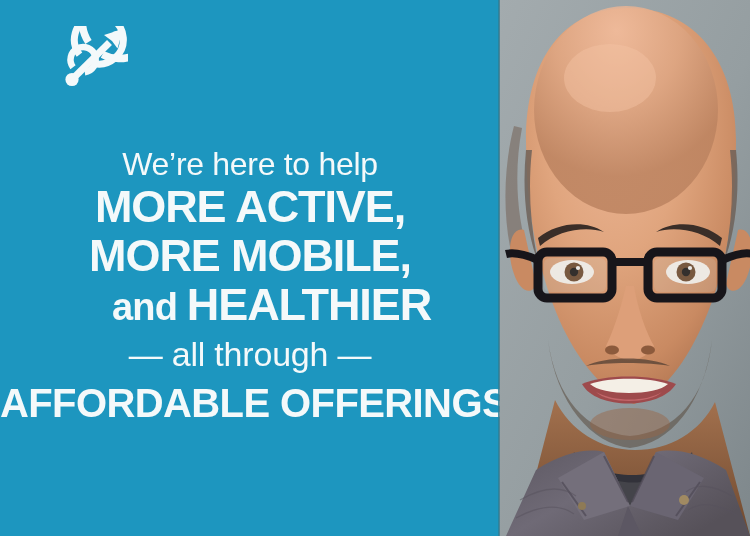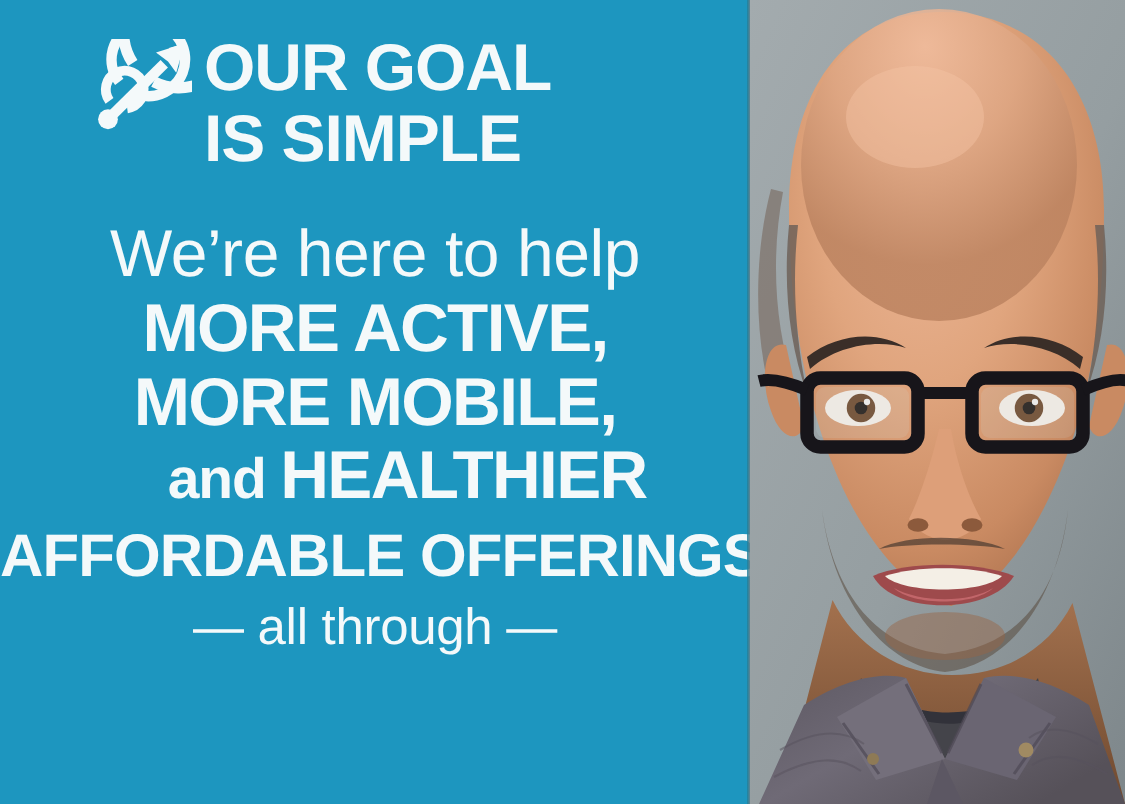--- a/index.html
+++ b/index.html
@@ -63,21 +63,21 @@
     width:500px;
     text-align:center;
   }
   .copy-line{
     display:block;
     color:#f4f9fa;
     white-space:nowrap;
   }
   
   #line-intro{
-    font-size:44px;
+    font-size:32px;
     font-weight:normal;
     line-height:1.02;
     letter-spacing:-0.3px;
     text-align:center;
   }
   
   #line-become, #line-mobile, #line-active{
     font-weight:bold;
     font-size:45px;
     line-height:1.05;
@@ -156,33 +156,29 @@
         </g>
 
         <circle cx="44" cy="53.5" r="6.6" fill="#f4f9fa"></circle>
 
         <line x1="45" y1="52.5" x2="81.5" y2="16.5" stroke="#f4f9fa" stroke-width="7" stroke-linecap="butt"></line>
 
         <path d="M 76.0 9.0 L 95.0 3.0 L 89.5 22.5 L 84.0 15.0 Z" fill="#f4f9fa"></path>
         <path d="M 95.0 3.0 L 86.5 11.8 L 84.6 6.0 Z" fill="#f4f9fa"></path>
       </svg>
 
-      <div id="headline-text">
-        <span class="headline-line" id="headline-line-1">OUR GOAL</span>
-        <span class="headline-line" id="headline-line-2">IS SIMPLE</span>
-      </div>
     </div>
 
     <div id="body-copy">
       <span class="copy-line" id="line-intro">We’re here to help</span>
       <span class="copy-line" id="line-active">MORE ACTIVE,</span>
       <span class="copy-line" id="line-mobile">MORE MOBILE,</span>
       <span class="copy-line" id="line-healthier"><span class="lower">and </span><span>HEALTHIER</span></span>
+      <span class="copy-line" id="line-through">— all through —</span>
       <span class="copy-line" id="line-offerings">AFFORDABLE OFFERINGS</span>
-      <span class="copy-line" id="line-through">— all through —</span>
     </div>
 
   </section>
 
   <section id="portrait-panel">
     <svg id="portrait-svg" viewBox="0 0 250 536" preserveAspectRatio="xMidYMid slice" role="img">
       <defs>
         <linearGradient id="bgGrad" x1="0" y1="0" x2="1" y2="1">
           <stop offset="0" stop-color="#a3abae"></stop>
           <stop offset="0.55" stop-color="#959ea1"></stop>

